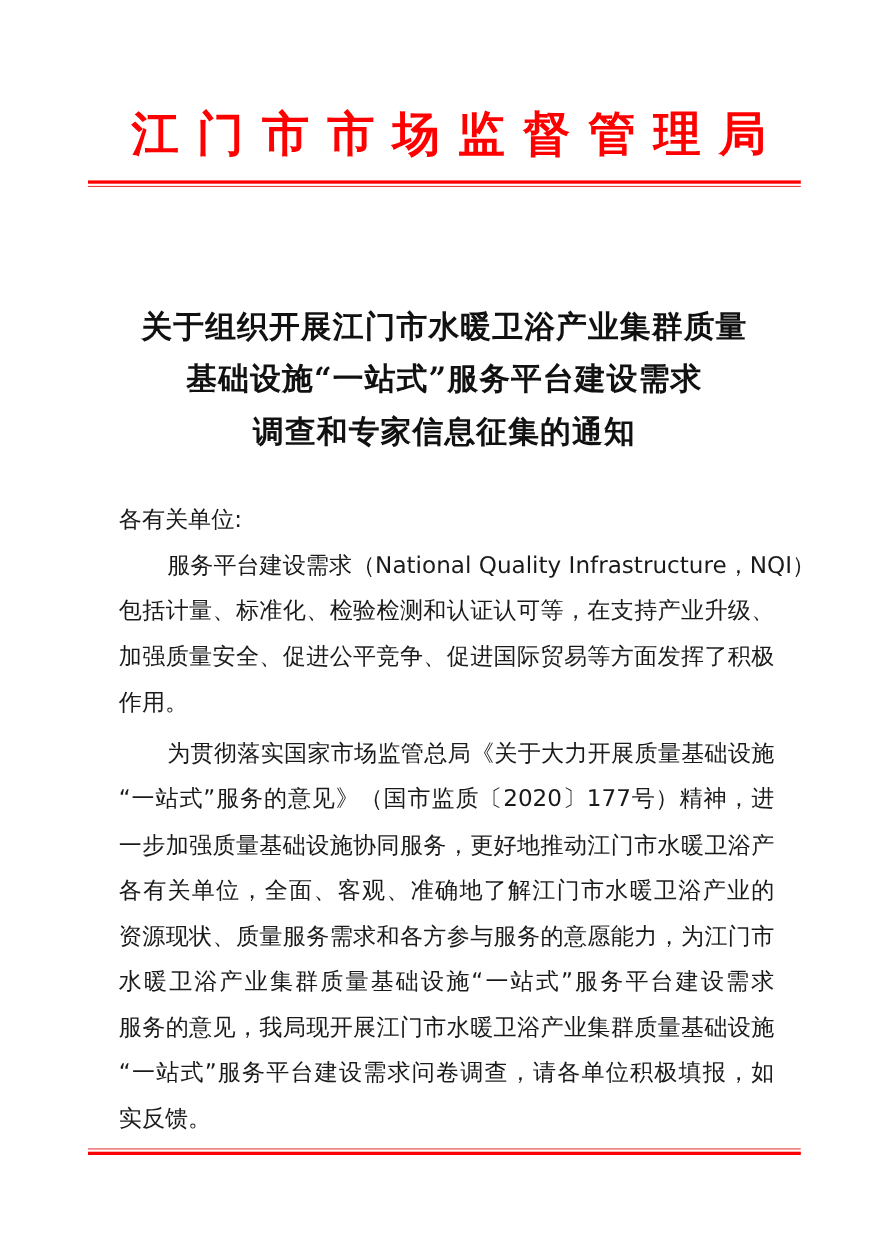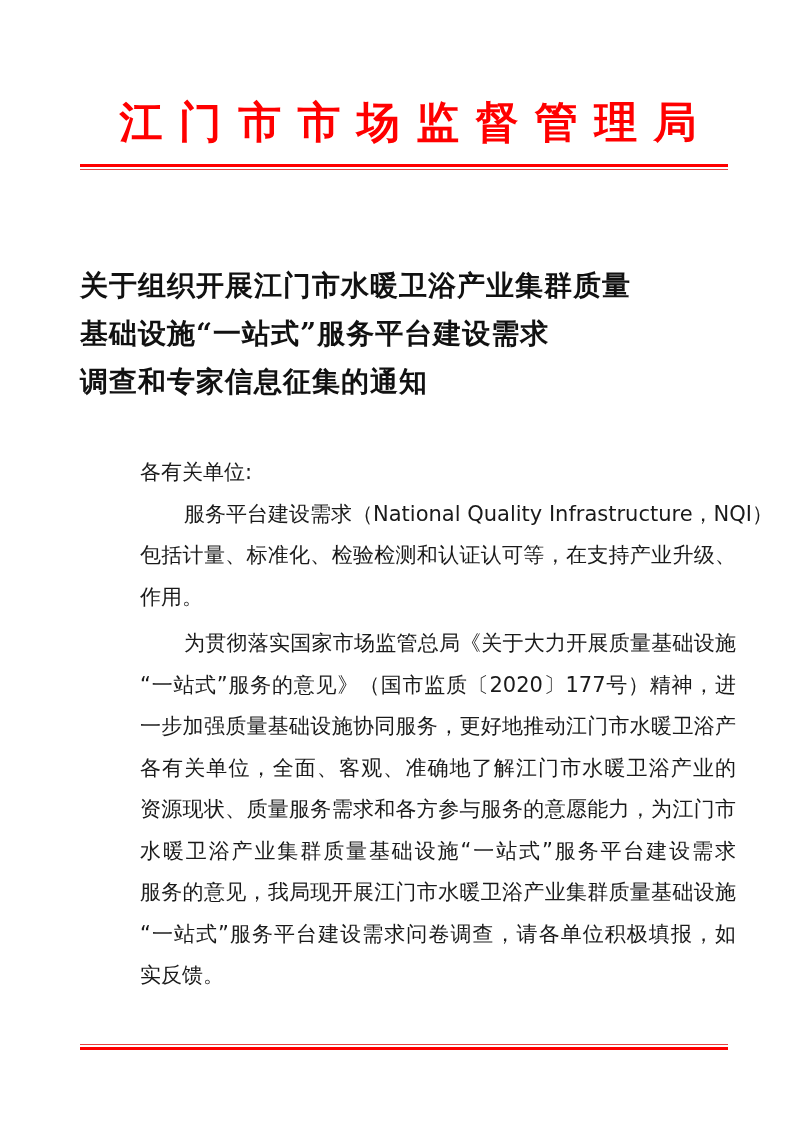--- a/index.html
+++ b/index.html
@@ -53,42 +53,41 @@
     .rule.thin  { height: 1px; background: #e84040; }
     .rule.header-thick { top: 164px; }
     .rule.header-thin  { top: 169px; }
     .rule.footer-thin  { top: 1044px; }
     .rule.footer-thick { top: 1047px; }
 
     
     .title {
       position: absolute;
       left: 80px;
-      top: 262px;
+      top: 273px;
       width: 648px;
-      text-align: left;
+      text-align: center;
       font-family: "DejaVu Serif", "Liberation Serif", serif;
       font-weight: bold;
       font-size: 28px;
       line-height: 48px;
       color: #111111;
       letter-spacing: 1px;
     }
     .title div { white-space: nowrap; }
 
     
     .body {
       position: absolute;
       left: 108px;
       top: 452px;
       width: 596px;
       font-family: "DejaVu Sans", "Liberation Sans", sans-serif;
       font-size: 21px;
       color: #1a1a1a;
-      margin-left: 32px;
     }
     .line {
       height: 41.5px;
       line-height: 41.5px;
       white-space: nowrap;
       text-align: justify;
       text-align-last: justify;
     }
     .line.last {
       text-align-last: left;
@@ -124,20 +123,21 @@
     <div>基础设施“一站式”服务平台建设需求</div>
     <div>调查和专家信息征集的通知</div>
   </div>
 
   <div class="body">
     <div class="line last">各有关单位:</div>
 
     <div>
       <div class="line indent">服务平台建设需求（National Quality Infrastructure，NQI）</div>
       <div class="line">包括计量、标准化、检验检测和认证认可等，在支持产业升级、</div>
+      <div class="line">加强质量安全、促进公平竞争、促进国际贸易等方面发挥了积极</div>
       <div class="line last">作用。</div>
     </div>
 
     <div class="para-gap"></div>
 
     <div>
       <div class="line indent">为贯彻落实国家市场监管总局《关于大力开展质量基础设施</div>
       <div class="line">“一站式”服务的意见》（国市监质〔2020〕177号）精神，进</div>
       <div class="line">一步加强质量基础设施协同服务，更好地推动江门市水暖卫浴产</div>
       <div class="line">各有关单位，全面、客观、准确地了解江门市水暖卫浴产业的</div>

